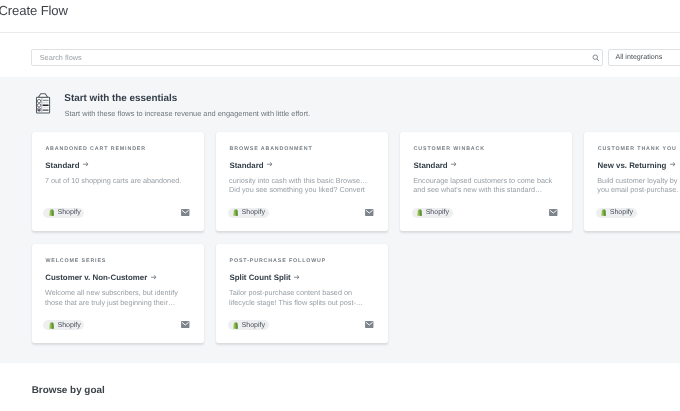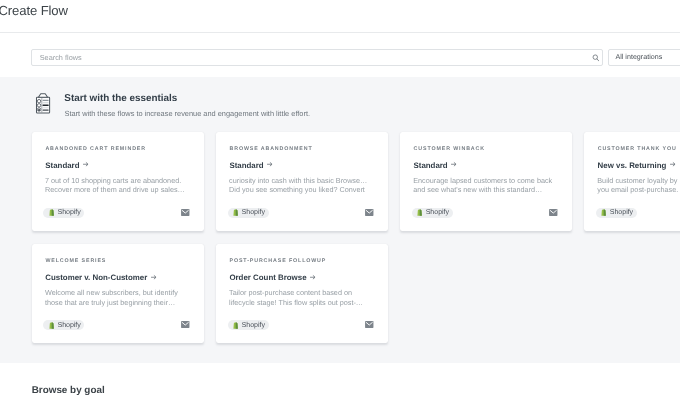--- a/index.html
+++ b/index.html
@@ -120,21 +120,20 @@
   <div class="sec-sub">Start with these flows to increase revenue and engagement with little effort.</div>
 
 <div class="card-grid">
   <div class="card card-1">
     <div class="cat">ABANDONED CART REMINDER</div>
     <div class="title"><span>Standard</span><svg class="arr" viewBox="0 0 14 14">
             <path d="M1 7h9.4M7.4 3.3 11.6 7 7.4 10.7" fill="none" stroke="#5e666e" stroke-width="1.7" stroke-linecap="round" stroke-linejoin="round"></path>
           </svg></div>
     <div class="desc">
           <div class="dline">7 out of 10 shopping carts are abandoned.</div>
-          <div class="dline">Recover more of them and drive up sales…</div>
         </div>
     <div class="badge">
           <svg class="bag" viewBox="0 0 16 22">
             <path d="M2.4 4.6 C2.4 3.1 4.4 1.2 8 1.2 C11.6 1.2 13.6 3.1 13.6 4.6 L14.8 21 L1.2 21 Z" fill="#95bf47"></path>
             <path d="M8 1.2 C11.6 1.2 13.6 3.1 13.6 4.6 L14.8 21 L8 21 Z" fill="#5e8e3e"></path>
           </svg>
           <span class="badge-txt">Shopify</span>
         </div>
     <svg class="mail" viewBox="0 0 17 14">
           <rect x="0" y="0" width="17" height="14" rx="1.2" fill="#7d848b"></rect>
@@ -217,21 +216,21 @@
           </svg>
           <span class="badge-txt">Shopify</span>
         </div>
     <svg class="mail" viewBox="0 0 17 14">
           <rect x="0" y="0" width="17" height="14" rx="1.2" fill="#7d848b"></rect>
           <path d="M1.6 2.4 L8.5 8.2 L15.4 2.4" fill="none" stroke="#fff" stroke-width="1.9" stroke-linejoin="round"></path>
         </svg>
   </div>
   <div class="card card-6">
     <div class="cat">POST-PURCHASE FOLLOWUP</div>
-    <div class="title"><span>Order Count Browse</span><svg class="arr" viewBox="0 0 14 14">
+    <div class="title"><span>Split Count Split</span><svg class="arr" viewBox="0 0 14 14">
             <path d="M1 7h9.4M7.4 3.3 11.6 7 7.4 10.7" fill="none" stroke="#5e666e" stroke-width="1.7" stroke-linecap="round" stroke-linejoin="round"></path>
           </svg></div>
     <div class="desc">
           <div class="dline">Tailor post-purchase content based on</div>
           <div class="dline">lifecycle stage! This flow splits out post-…</div>
         </div>
     <div class="badge">
           <svg class="bag" viewBox="0 0 16 22">
             <path d="M2.4 4.6 C2.4 3.1 4.4 1.2 8 1.2 C11.6 1.2 13.6 3.1 13.6 4.6 L14.8 21 L1.2 21 Z" fill="#95bf47"></path>
             <path d="M8 1.2 C11.6 1.2 13.6 3.1 13.6 4.6 L14.8 21 L8 21 Z" fill="#5e8e3e"></path>

